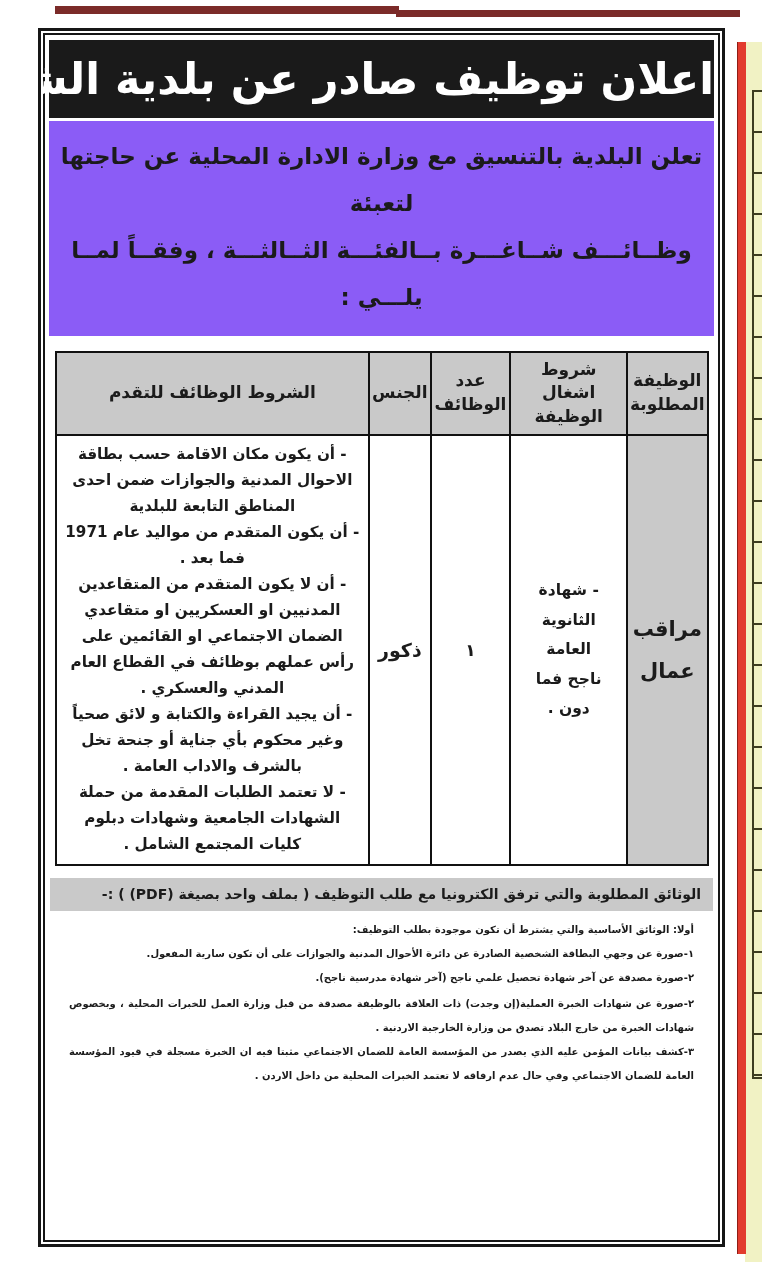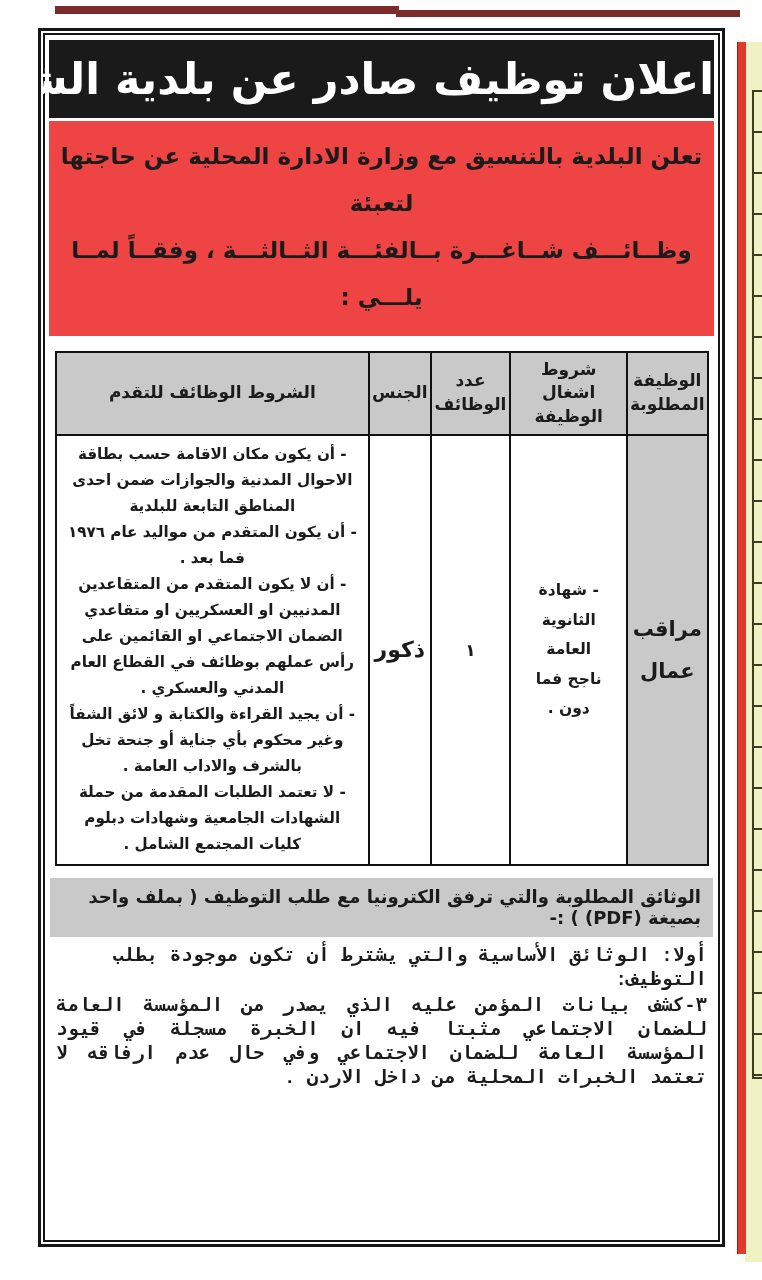--- a/index.html
+++ b/index.html
@@ -25,36 +25,36 @@
     box-sizing:border-box;border:3px solid #161616;
     box-shadow:inset 0 0 0 2px #ffffff,inset 0 0 0 4px #161616;
     padding:8px 7px;direction:rtl;overflow:hidden;background:#fff;
   }
   .title-box{
     background:#1a1a1a;color:#ffffff;text-align:center;
     font-size:43px;line-height:78px;height:78px;margin:1px 1px 3px;
     letter-spacing:1px;white-space:nowrap;
   }
   .intro-box{
-    background:#ef4444;margin:0 1px;padding:12px 10px 14px;
+    background:#8b5cf6;margin:0 1px;padding:12px 10px 14px;
     text-align:center;font-size:23px;line-height:2.05;
   }
   table.jobs{
     border-collapse:collapse;margin:15px auto 12px;width:654px;
     border:2px solid #111;
   }
   table.jobs th,table.jobs td{border:2px solid #111;box-sizing:border-box;}
   table.jobs th{background:#c9c9c9;font-size:17px;padding:5px 2px;height:50px;line-height:1.4;font-weight:bold;}
   td.job-cell{background:#c9c9c9;text-align:center;font-size:21px;line-height:2;width:72px;}
   td.cond-cell{text-align:center;font-size:15.5px;line-height:1.9;padding:20px;width:118px;}
   td.num-cell{text-align:center;font-size:17px;width:80px;}
-  td.gender-cell{text-align:center;font-size:22px;width:56px;}
+  td.gender-cell{text-align:center;font-size:19px;width:56px;}
   td.general-cell{text-align:center;font-size:15.2px;line-height:26px;padding:5px 6px 7px;}
-  .bar{background:#c9c9c9;margin:9px 2px 7px;padding:8px 12px 9px;font-size:18px;text-align:right;}
-  .doclist{margin:2px 8px;font-size:19px;line-height:24px;text-align:justify;font-family:Liberation Mono, monospace;}
+  .bar{background:#c9c9c9;margin:9px 2px 7px;padding:8px 12px 9px;font-size:14px;text-align:right;}
+  .doclist{margin:2px 21px;font-size:10px;line-height:24px;text-align:justify;}
   .doclist .lead{text-align:right;}
 </style>
 </head>
 <body>
 
 <div class="rule rule-left"></div>
 <div class="rule rule-right"></div>
 
 <div class="side-yellow"></div>
 <div class="side-red"></div>
@@ -85,33 +85,38 @@
       <th>الجنس</th>
       <th>الشروط الوظائف للتقدم</th>
     </tr>
     <tr>
       <td class="job-cell">مراقب عمال</td>
       <td class="cond-cell">- شهادة الثانوية العامة ناجح فما دون .</td>
       <td class="num-cell">١</td>
       <td class="gender-cell">ذكور</td>
       <td class="general-cell">
             <div>- أن يكون مكان الاقامة حسب بطاقة الاحوال المدنية والجوازات ضمن احدى المناطق التابعة للبلدية</div>
-            <div>- أن يكون المتقدم من مواليد عام ١٩٧٦ فما بعد .</div>
+            <div>- أن يكون المتقدم من مواليد عام 1971 فما بعد .</div>
             <div>- أن لا يكون المتقدم من المتقاعدين المدنيين او العسكريين او متقاعدي الضمان الاجتماعي او القائمين على رأس عملهم بوظائف في القطاع العام المدني والعسكري .</div>
-            <div>- أن يجيد القراءة والكتابة و لائق الشفاً وغير محكوم بأي جناية أو جنحة تخل بالشرف والاداب العامة .</div>
+            <div>- أن يجيد القراءة والكتابة و لائق صحياً وغير محكوم بأي جناية أو جنحة تخل بالشرف والاداب العامة .</div>
             <div>- لا تعتمد الطلبات المقدمة من حملة الشهادات الجامعية وشهادات دبلوم كليات المجتمع الشامل .</div>
           </td>
     </tr>
   </tbody>
     </table>
 
   <div class="bar">الوثائق المطلوبة والتي ترفق الكترونيا مع طلب التوظيف ( بملف واحد بصيغة (PDF) ) :-</div>
 
   <div class="doclist">
     <div class="lead">أولا: الوثائق الأساسية والتي يشترط أن تكون موجودة بطلب التوظيف:</div>
+    <div>
+        <div>١-صورة عن وجهي البطاقة الشخصية الصادرة عن دائرة الأحوال المدنية والجوازات على أن تكون سارية المفعول.</div>
+        <div>٢-صورة مصدقة عن آخر شهادة تحصيل علمي ناجح (آخر شهادة مدرسية ناجح).</div>
+      </div>
   </div>
 
 
   <div class="doclist">
+      <div>٢-صورة عن شهادات الخبرة العملية(إن وجدت) ذات العلاقة بالوظيفة مصدقة من قبل وزارة العمل للخبرات المحلية ، وبخصوص شهادات الخبرة من خارج البلاد تصدق من وزارة الخارجية الاردنية .</div>
       <div>٣-كشف بيانات المؤمن عليه الذي يصدر من المؤسسة العامة للضمان الاجتماعي مثبتا فيه ان الخبرة مسجلة في قيود المؤسسة العامة للضمان الاجتماعي وفي حال عدم ارفاقه لا تعتمد الخبرات المحلية من داخل الاردن .</div>
     </div>
 
 </div>
 
 </body></html>

